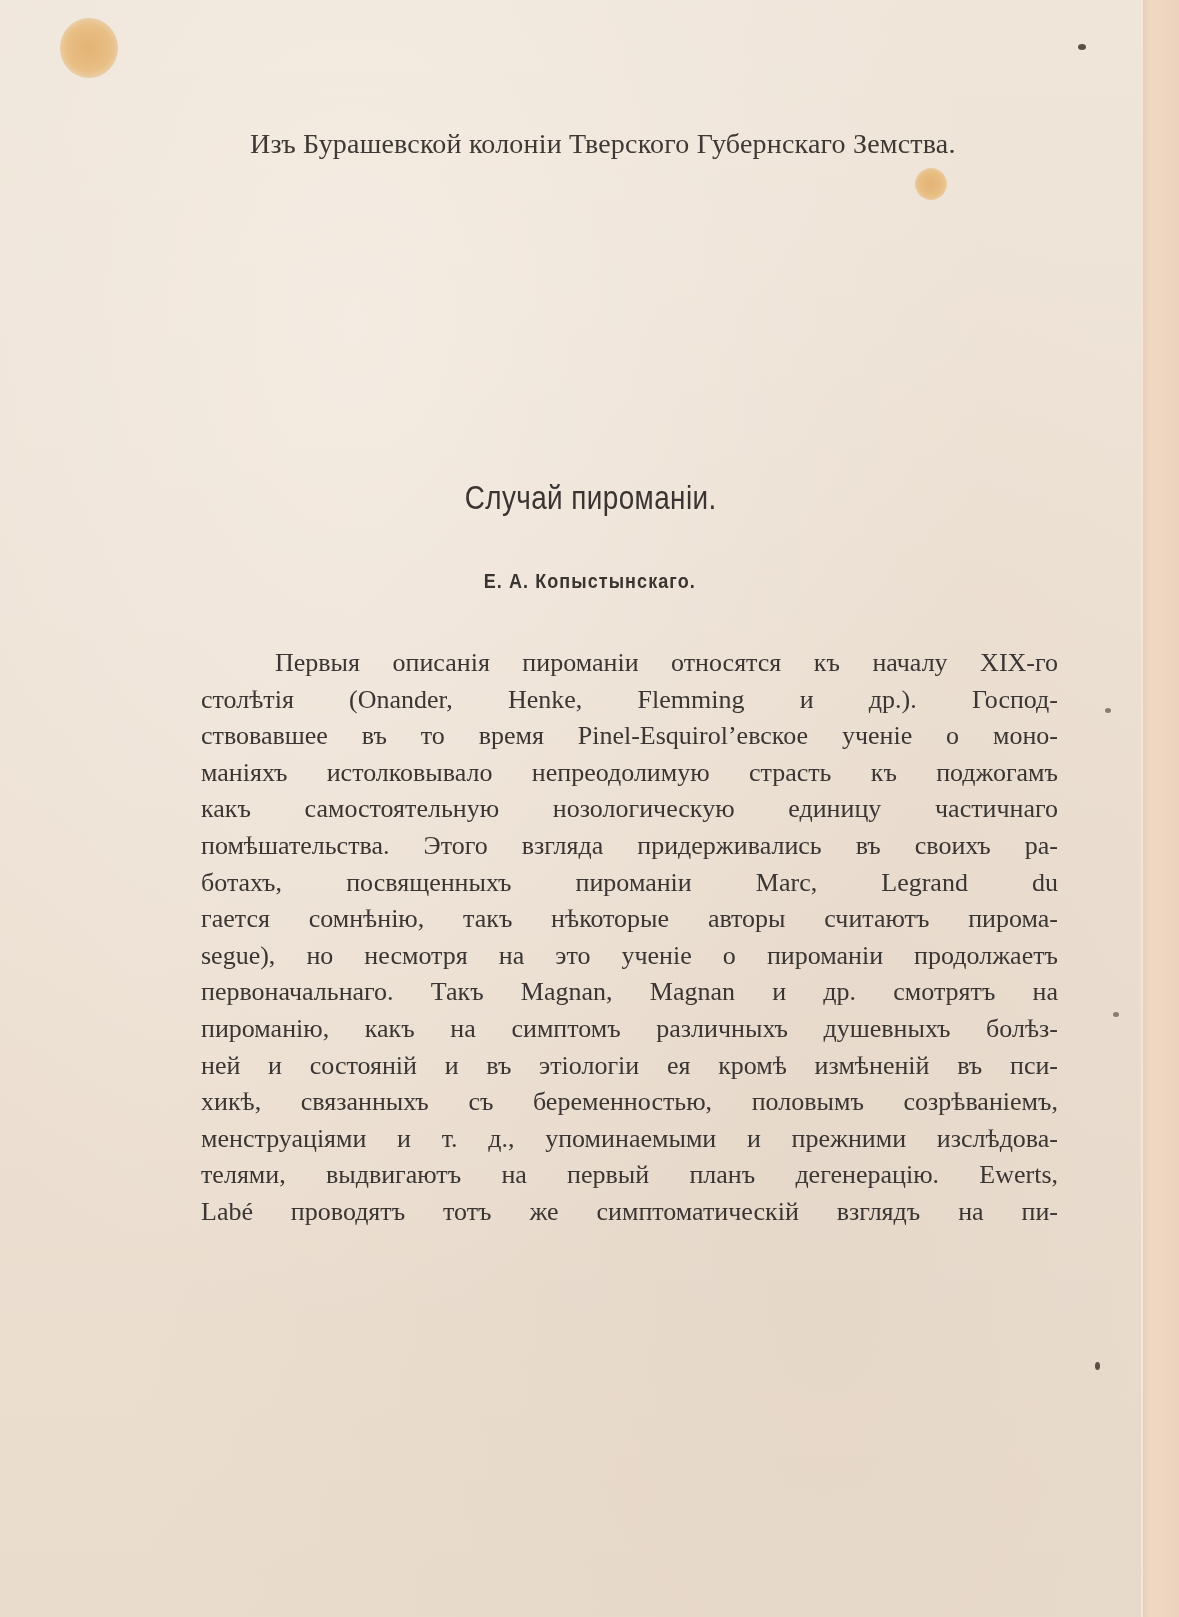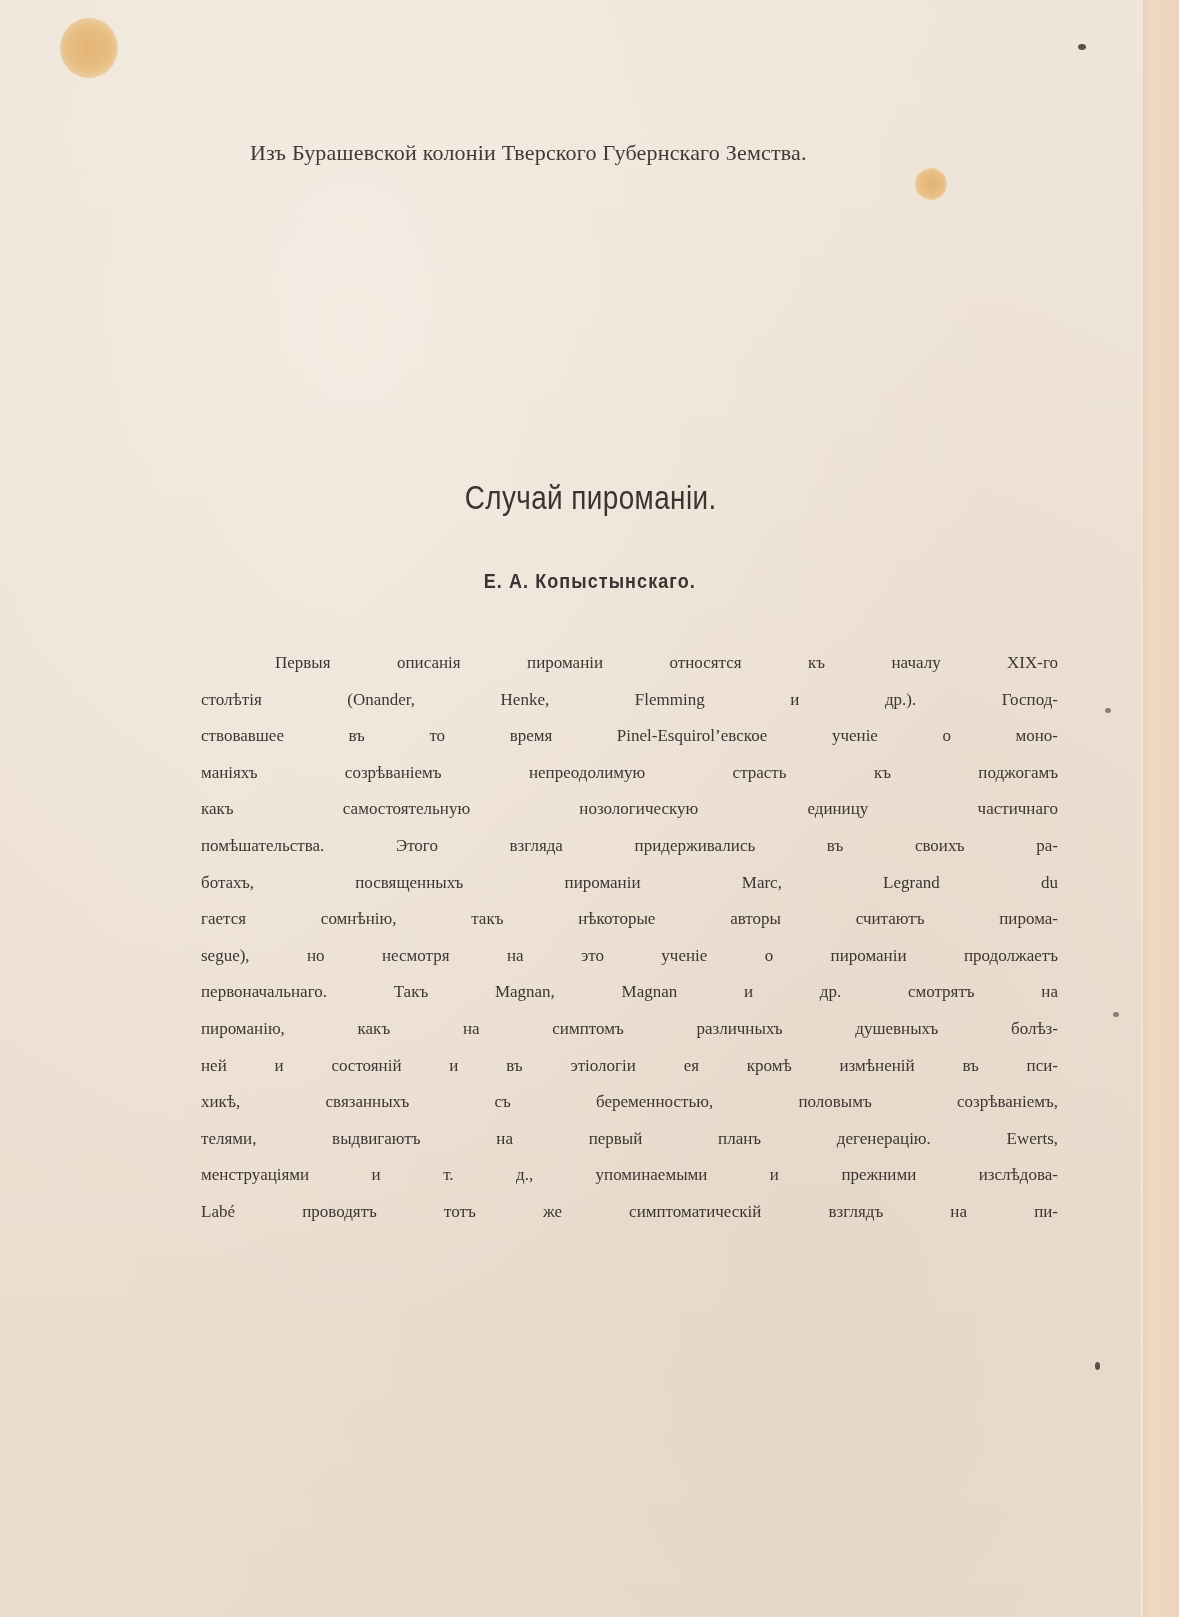--- a/index.html
+++ b/index.html
@@ -35,43 +35,43 @@
     .hole {
       position: absolute; width: 8px; height: 6px; border-radius: 50%;
       background: #5a5048;
     }
     .hole.h1 { left: 1078px; top: 44px; }
     .hole.h2 { left: 1105px; top: 708px; width: 6px; height: 5px; background:#8a7c70; }
     .hole.h3 { left: 1113px; top: 1012px; width: 6px; height: 5px; background:#8a7c70; }
     .hole.h4 { left: 1095px; top: 1362px; width: 5px; height: 8px; background:#5a5048; }
 
     .header-line {
-      position: absolute; left: 250px; top: 140px; width: 780px;
-      font-size: 22px; letter-spacing: 0.2px; white-space: nowrap;
+      position: absolute; left: 250px; top: 128px; width: 780px;
+      font-size: 28px; letter-spacing: 0.2px; white-space: nowrap;
       color: #3e3935;
     }
     .title {
       position: absolute; left: 0; width: 1179px; top: 478px;
       text-align: center; font-family: "Liberation Sans", "DejaVu Sans", sans-serif;
       font-size: 34px; transform: scaleX(0.82); transform-origin: 596px 0;
       color: #3a3532; letter-spacing: 0.5px;
     }
     .author {
       position: absolute; left: 0; width: 1179px; top: 570px;
       text-align: center; font-family: "Liberation Sans", "DejaVu Sans", sans-serif;
       font-weight: bold; font-size: 20px; letter-spacing: 1.2px;
       transform: scaleX(0.9); transform-origin: 592px 0;
       color: #3a3532;
     }
     .body-text {
       position: absolute; left: 201px; top: 645px; width: 857px;
     }
     .line {
       height: 36.6px; line-height: 36.6px;
-      font-size: 17px;
+      font-size: 26px;
       text-align: justify; text-align-last: justify;
       white-space: nowrap; overflow: visible;
       color: #3b3633;
     }
     .line.indent { padding-left: 74px; }
     .line.last { text-align-last: justify; }
   </style>
 </head>
 <body>
 
@@ -87,26 +87,26 @@
 
 <div class="header-line">Изъ Бурашевской колоніи Тверского Губернскаго Земства.</div>
 
 <div class="title">Случай пироманіи.</div>
 <div class="author">Е. А. Копыстынскаго.</div>
 
 <div class="body-text">
   <div class="line indent" style="white-space: normal;">Первыя описанія пироманіи относятся къ началу XIX-го</div>
   <div class="line" style="white-space: normal;">столѣтія (Onander, Henke, Flemming и др.). Господ-</div>
   <div class="line" style="white-space: normal;">ствовавшее въ то время Pinel-Esquirol’евское ученіе о моно-</div>
-  <div class="line" style="white-space: normal;">маніяхъ созрѣваніемъ непреодолимую страсть къ поджогамъ</div>
+  <div class="line" style="white-space: normal;">маніяхъ истолковывало непреодолимую страсть къ поджогамъ</div>
   <div class="line" style="white-space: normal;">какъ самостоятельную нозологическую единицу частичнаго</div>
   <div class="line" style="white-space: normal;">помѣшательства. Этого взгляда придерживались въ своихъ ра-</div>
   <div class="line" style="white-space: normal;">ботахъ, посвященныхъ пироманіи Marc, Legrand du</div>
   <div class="line" style="white-space: normal;">гается сомнѣнію, такъ нѣкоторые авторы считаютъ пирома-</div>
   <div class="line" style="white-space: normal;">segue), но несмотря на это ученіе о пироманіи продолжаетъ</div>
   <div class="line" style="white-space: normal;">первоначальнаго. Такъ Magnan, Magnan и др. смотрятъ на</div>
   <div class="line" style="white-space: normal;">пироманію, какъ на симптомъ различныхъ душевныхъ болѣз-</div>
   <div class="line" style="white-space: normal;">ней и состояній и въ этіологіи ея кромѣ измѣненій въ пси-</div>
   <div class="line" style="white-space: normal;">хикѣ, связанныхъ съ беременностью, половымъ созрѣваніемъ,</div>
+  <div class="line" style="white-space: normal;">менструаціями и т. д., упоминаемыми и прежними изслѣдова-</div>
   <div class="line" style="white-space: normal;">телями, выдвигаютъ на первый планъ дегенерацію. Ewerts,</div>
-  <div class="line" style="white-space: normal;">менструаціями и т. д., упоминаемыми и прежними изслѣдова-</div>
   <div class="line" style="white-space: normal;">Labé проводятъ тотъ же симптоматическій взглядъ на пи-</div>
 </div>
 
 </body></html>

